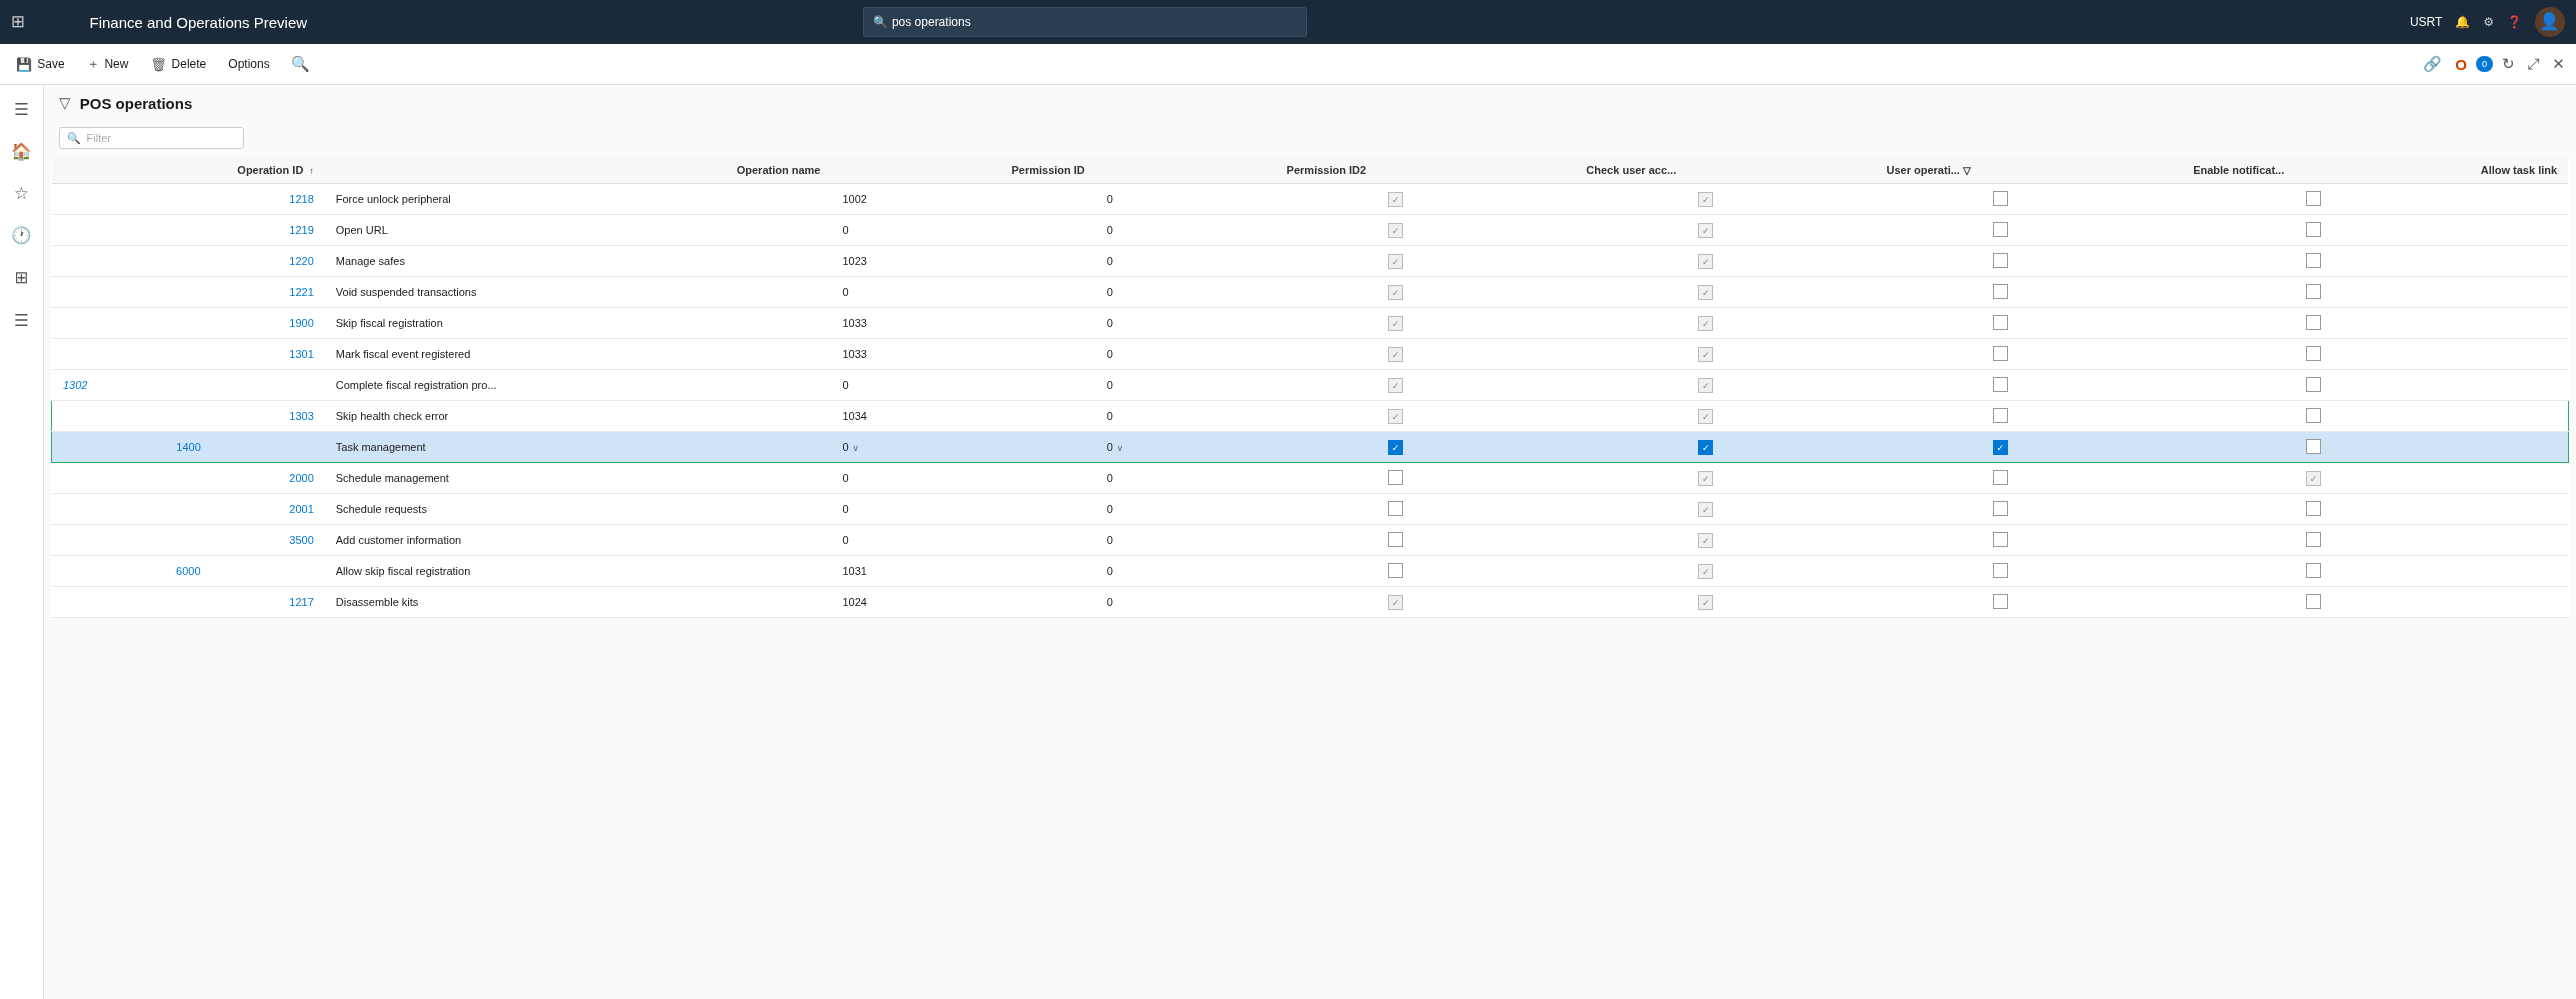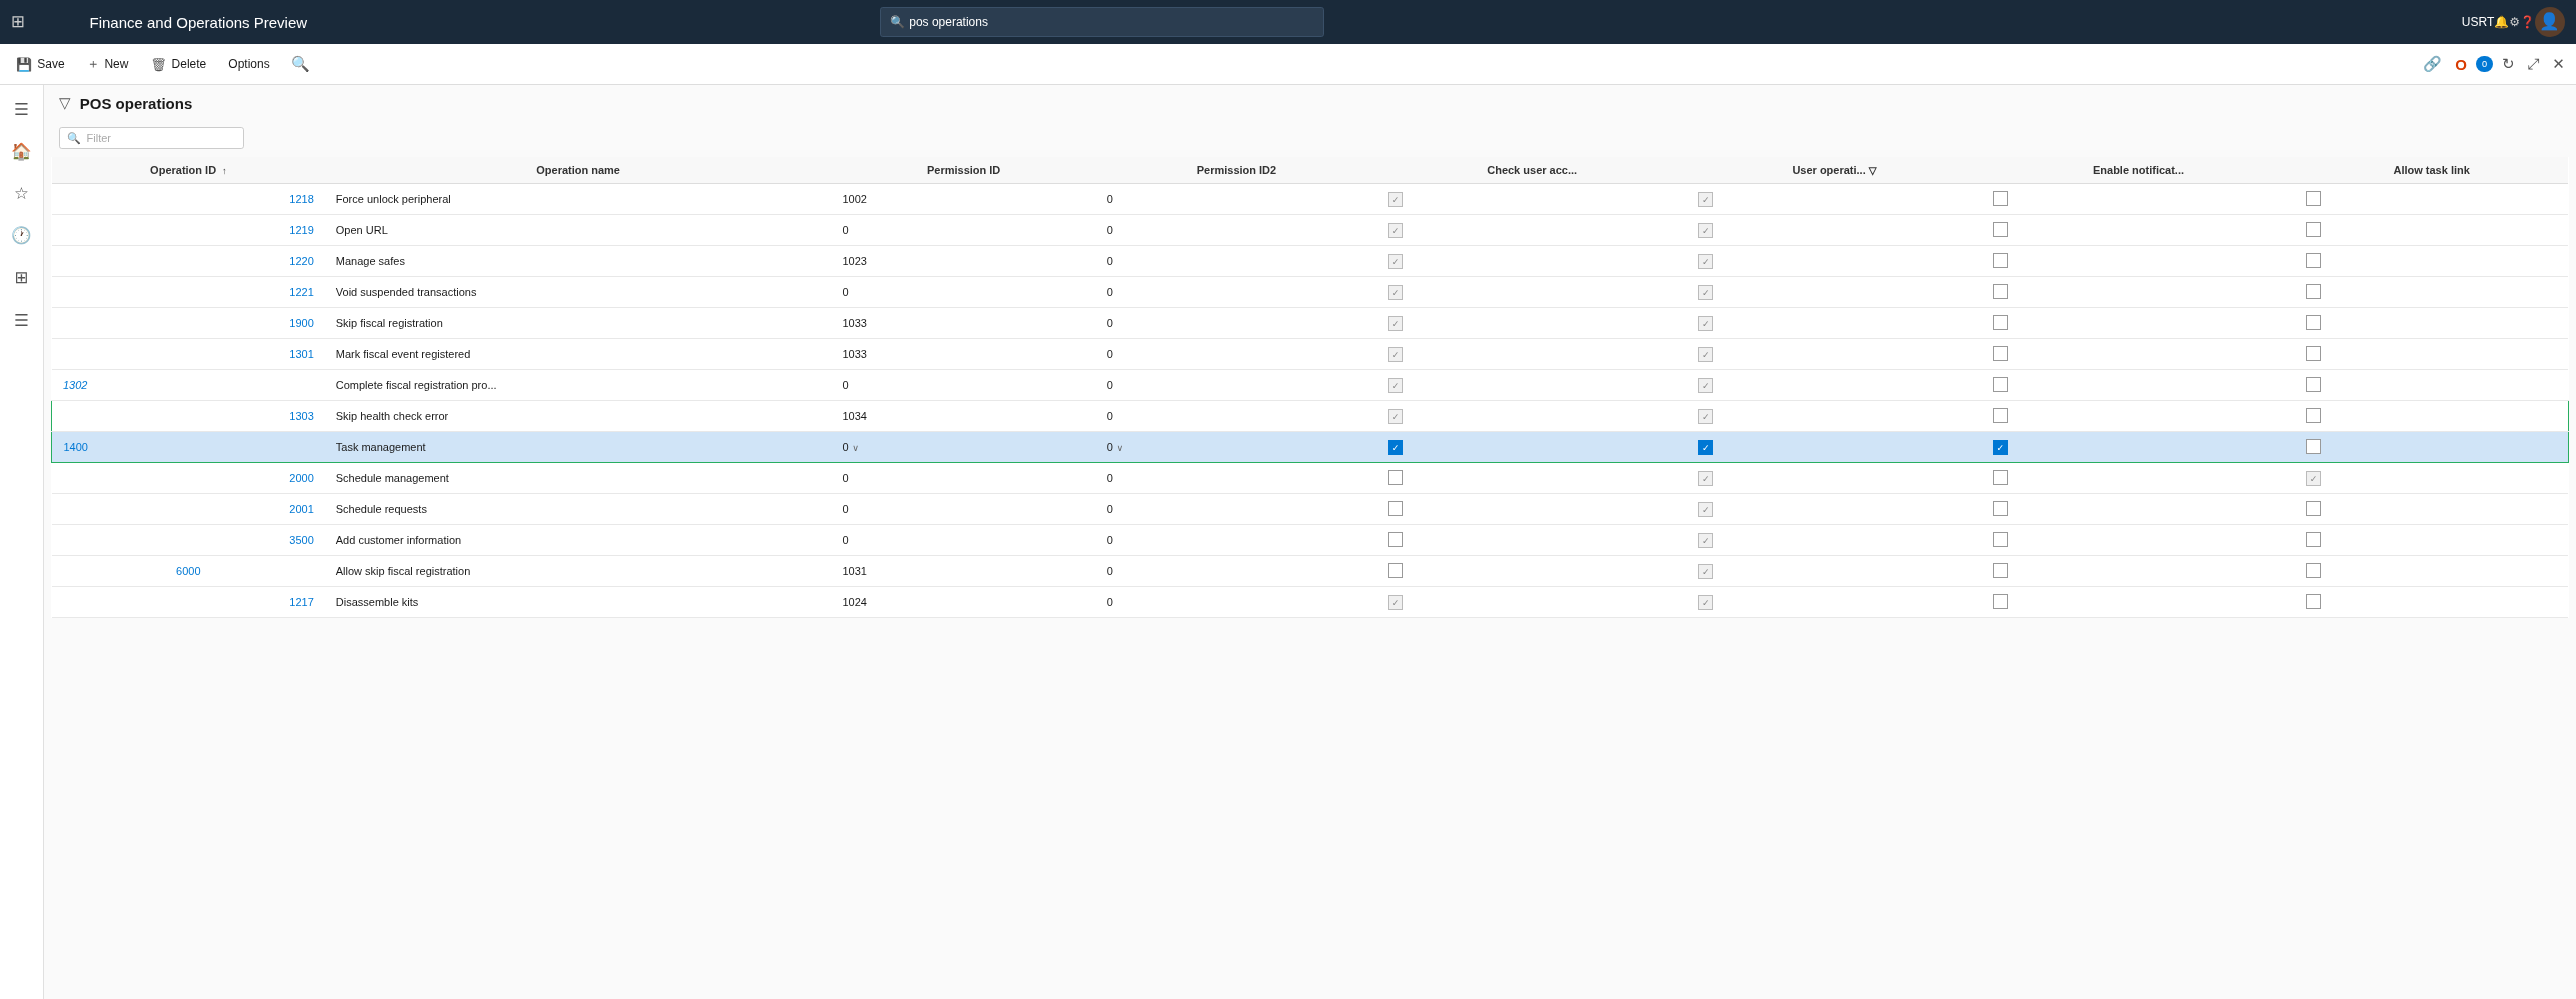--- a/index.html
+++ b/index.html
@@ -31,21 +31,21 @@
     }
     .top-nav-search input {
       background: transparent;
       border: none;
       outline: none;
       color: #fff;
       font-size: 12px;
       width: 100%;
     }
     .top-nav-search input::placeholder { color: #aaa; }
-    .top-nav-right { display: flex; align-items: center; margin-left: auto; }
+    .top-nav-right { display: flex; align-items: center; gap: 13px; margin-left: auto; }
     .top-nav-right span { color: #ccc; font-size: 12px; cursor: pointer; }
     .nav-icon { font-size: 15px; color: #ccc; cursor: pointer; }
     .avatar { width: 30px; height: 30px; border-radius: 50%; background: #5a3e2b; display: flex; align-items: center; justify-content: center; cursor: pointer; overflow: hidden; }
 
     
     .toolbar {
       background: #fff;
       border-bottom: 0.9px solid #ddd;
       height: 41px;
       display: flex;
@@ -119,21 +119,21 @@
       width: 100%;
     }
     .filter-input input::placeholder { color: #aaa; }
 
     
     .table-container { flex: 1; overflow-y: auto; padding: 0 7.4px; }
     table { width: 100%; border-collapse: collapse; background: #fff; }
     thead tr { background: #f8f8f8; border-bottom: 0.9px solid #ddd; }
     th {
       padding: 7.4px 11px;
-      text-align: center;
+      text-align: right;
       font-weight: 600;
       font-size: 11px;
       color: #333;
       border-bottom: 1.8px solid #ddd;
       white-space: nowrap;
       cursor: pointer;
       user-select: none;
     }
     th .sort-icon { font-size: 9.2px; margin-left: 2.8px; }
     td {
@@ -335,21 +335,21 @@
               <td style="border-top: 1.8px solid rgb(39, 174, 96); border-left: 1.8px solid rgb(39, 174, 96); color: rgb(0, 120, 212); text-align: right;" class="op-id">1303</td>
               <td style="border-top: 1.8px solid #27ae60;">Skip health check error</td>
               <td style="border-top: 1.8px solid #27ae60;">1034</td>
               <td style="border-top: 1.8px solid #27ae60;">0</td>
               <td style="border-top: 1.8px solid #27ae60;"><span class="cb checked-gray">✓</span></td>
               <td style="border-top: 1.8px solid #27ae60;"><span class="cb checked-gray">✓</span></td>
               <td style="border-top: 1.8px solid #27ae60;"><span class="cb"></span></td>
               <td style="border-top: 1.8px solid #27ae60;border-right: 1.8px solid #27ae60;"><span class="cb"></span></td>
             </tr>
             <tr class="row-task-mgmt">
-              <td style="border-bottom: 1.8px solid rgb(39, 174, 96); border-left: 1.8px solid rgb(39, 174, 96); color: rgb(0, 120, 212); text-align: left;" class="op-id">1400</td>
+              <td style="border-bottom: 1.8px solid rgb(39, 174, 96); border-left: 1.8px solid rgb(39, 174, 96); color: rgb(0, 120, 212); text-align: center;" class="op-id">1400</td>
               <td style="border-bottom: 1.8px solid #27ae60;">Task management</td>
               <td style="border-bottom: 1.8px solid #27ae60;">
                 <div class="perm-dropdown">
                   <span>0</span>
                   <span class="dropdown-arrow">∨</span>
                 </div>
               </td>
               <td style="border-bottom: 1.8px solid #27ae60;">
                 <div class="perm-dropdown">
                   <span>0</span>

